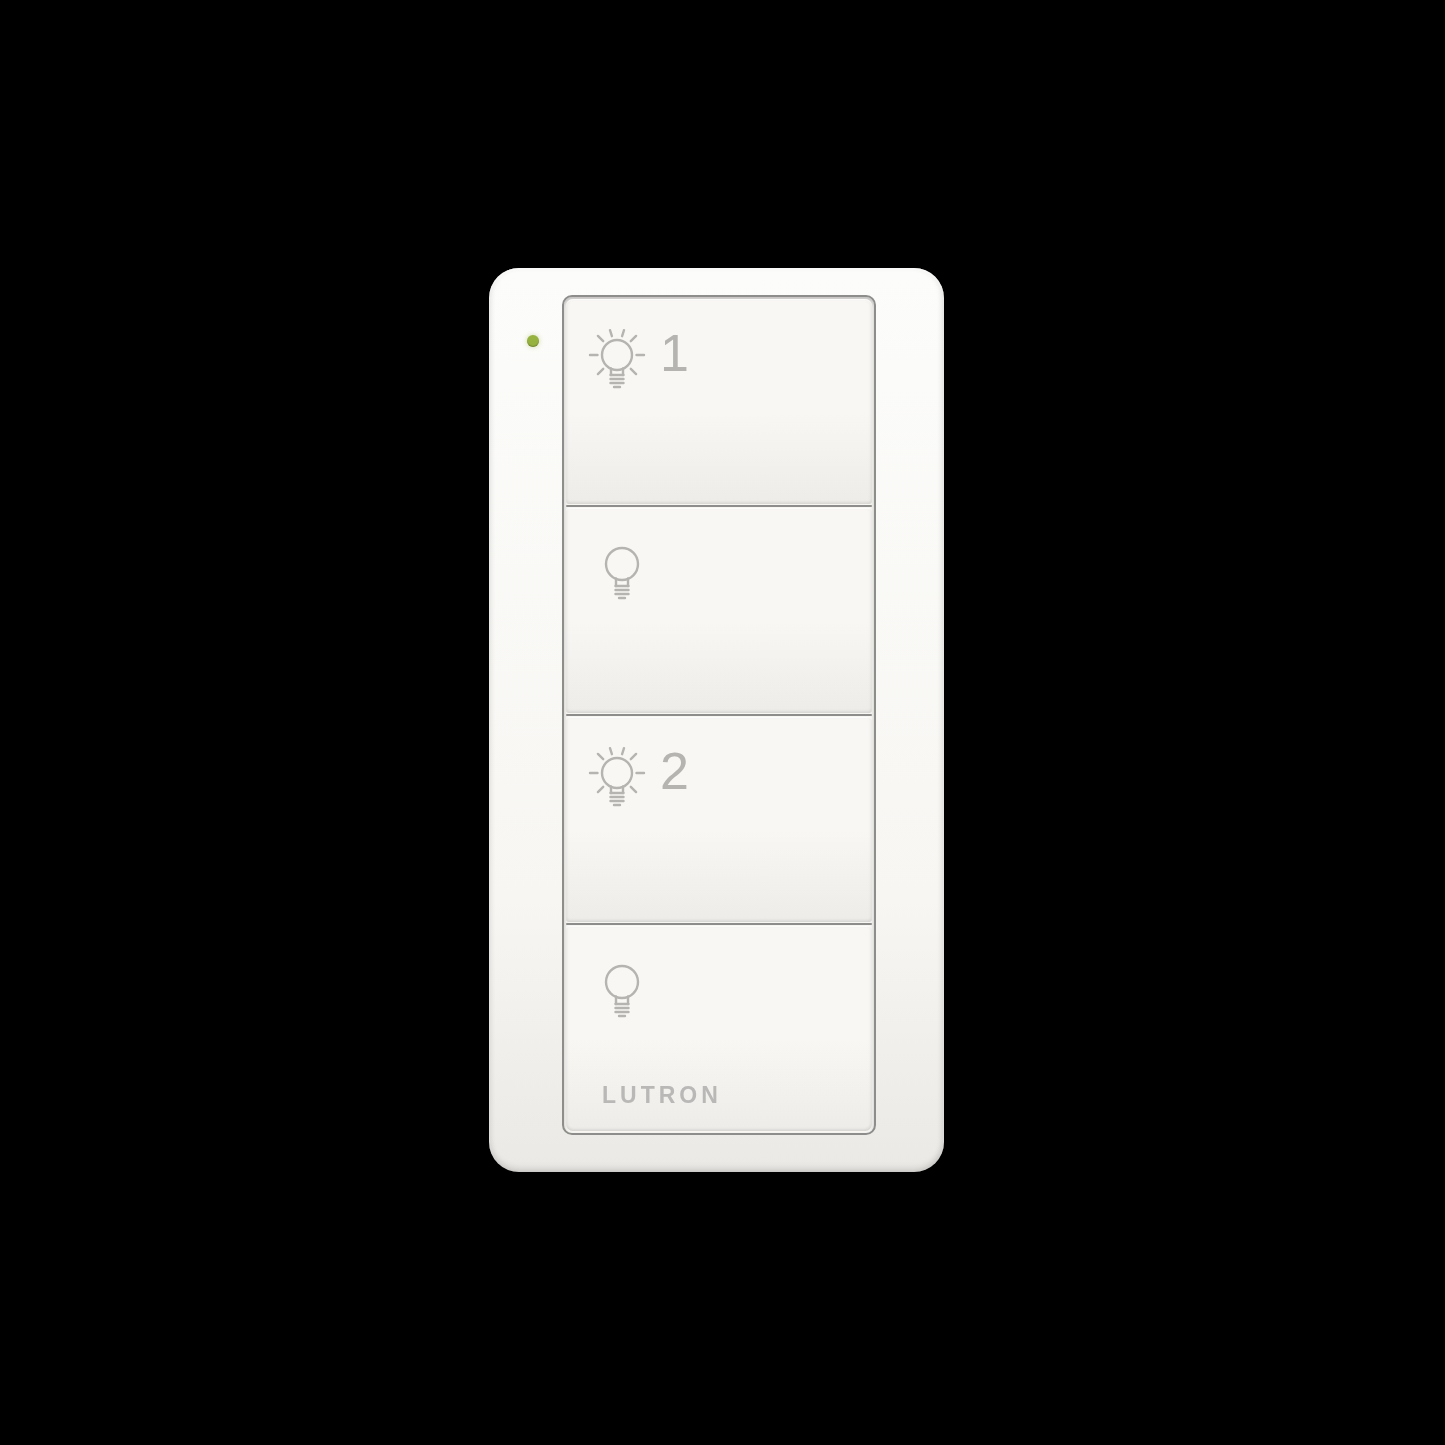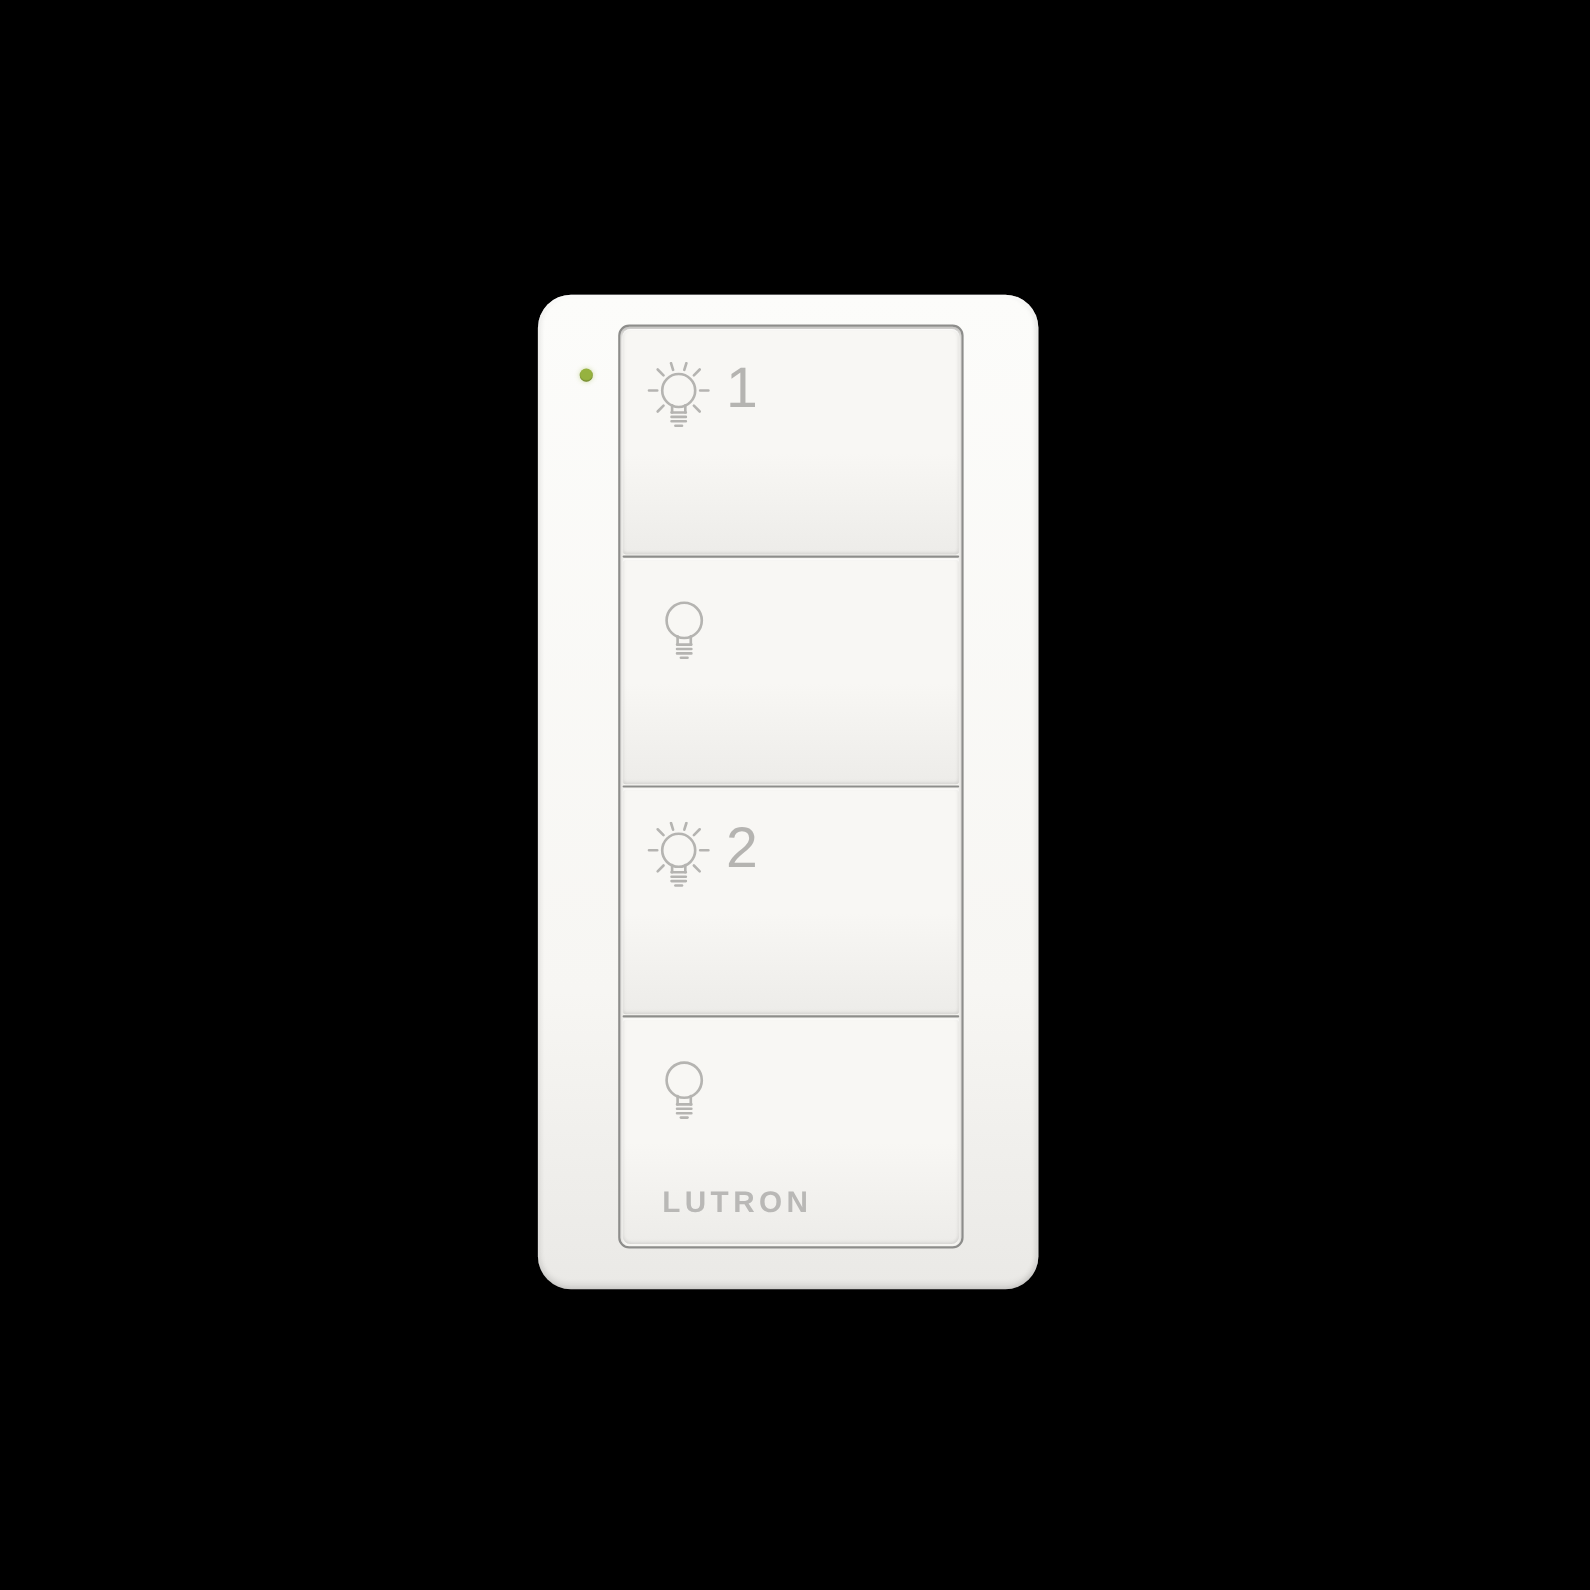--- a/index.html
+++ b/index.html
@@ -94,21 +94,21 @@
     line-height: 1.0;
     font-weight: 400;
     color: var(--icon);
     letter-spacing: 1px;
     user-select: none;
   }
   .logo {
     position: absolute;
     left: 36px;
     bottom: 22px;
-    font-size: 27px;
+    font-size: 23px;
     font-weight: 700;
     letter-spacing: 4px;
     color: var(--logo);
     user-select: none;
   }
 </style>
 </head>
 <body>
 
 <div class="stage">

